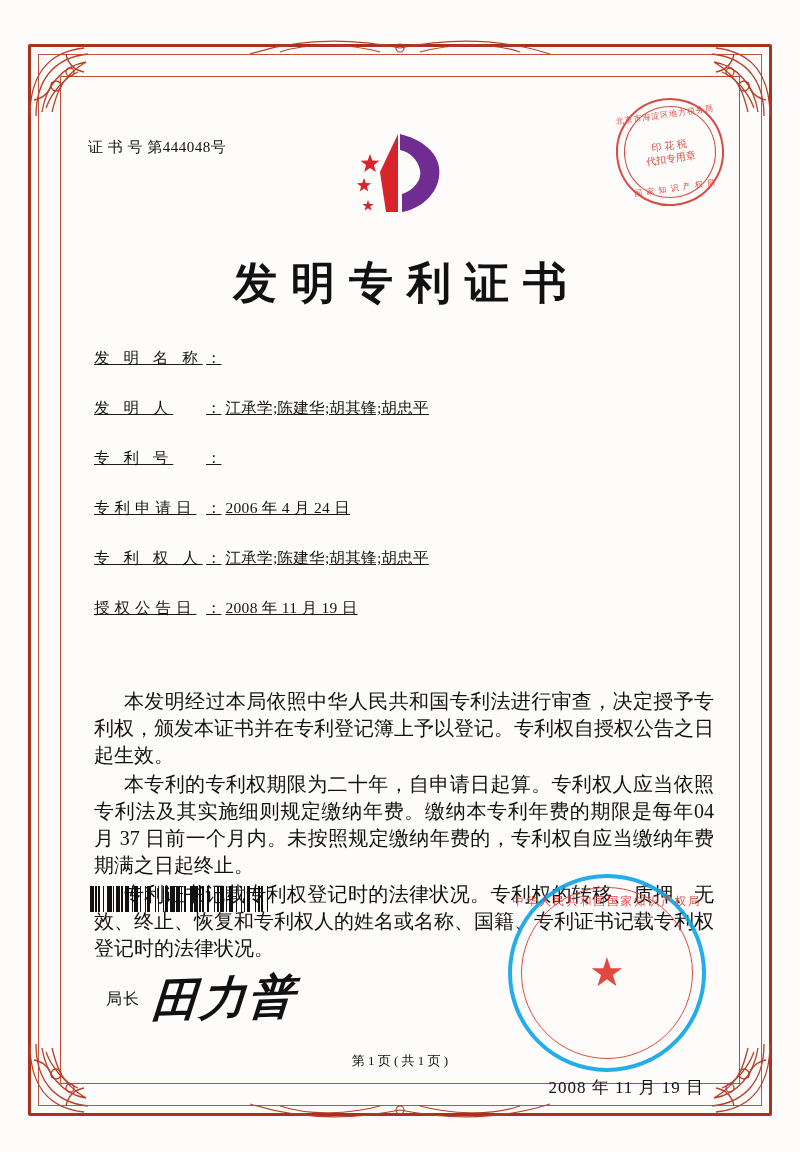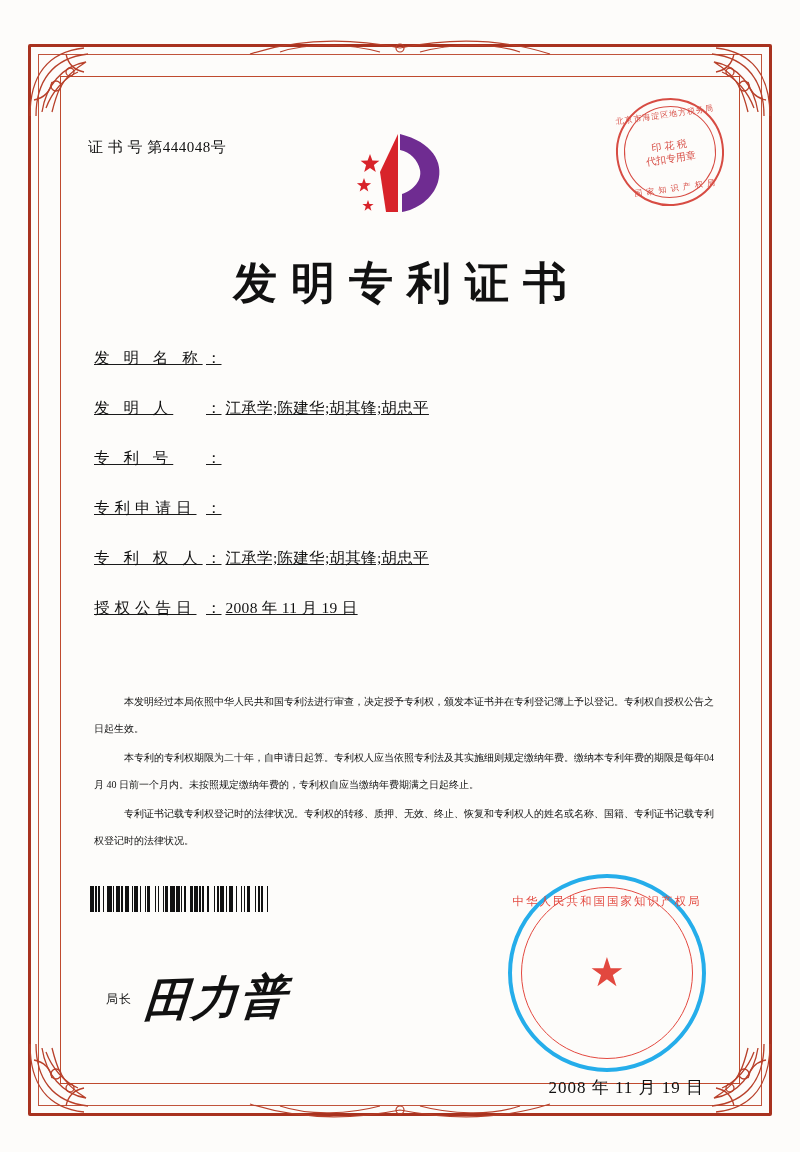--- a/index.html
+++ b/index.html
@@ -183,21 +183,21 @@
   .field-value {
     flex: 1 1 auto;
     letter-spacing: 0.3px;
   }
 
   .paragraphs {
     position: absolute;
     left: 34px;
     right: 26px;
     top: 612px;
-    font-size: 10px;
+    font-size: 20px;
     line-height: 27px;
     color: #111;
   }
   .paragraphs p {
     margin: 0 0 2px 0;
     text-indent: 30px;
     text-align: justify;
   }
 
   
@@ -220,21 +220,21 @@
   
   .sign-row {
     position: absolute;
     left: 46px;
     top: 900px;
     display: flex;
     align-items: center;
     gap: 12px;
   }
   .sign-label {
-    font-size: 12px;
+    font-size: 16px;
     color: #111;
     letter-spacing: 1px;
   }
   .signature {
     font-size: 46px;
     line-height: 1;
     color: #111;
     font-family: "Liberation Serif", serif;
     font-style: italic;
     font-weight: 700;
@@ -422,36 +422,37 @@
         <span class="field-colon">：</span>
         <span class="field-value">江承学;陈建华;胡其锋;胡忠平</span>
       </div>
       <div class="field-row">
         <span class="field-label">专 利 号</span>
         <span class="field-colon">：</span>
       </div>
       <div class="field-row">
         <span class="field-label">专利申请日</span>
         <span class="field-colon">：</span>
+        <span class="field-value">2006 年 4 月 24 日</span>
       </div>
       <div class="field-row">
         <span class="field-label">专 利 权 人</span>
         <span class="field-colon">：</span>
         <span class="field-value">江承学;陈建华;胡其锋;胡忠平</span>
       </div>
       <div class="field-row">
         <span class="field-label">授权公告日</span>
         <span class="field-colon">：</span>
         <span class="field-value">2008 年 11 月 19 日</span>
       </div>
     </div>
 
     <div class="paragraphs">
       <p>本发明经过本局依照中华人民共和国专利法进行审查，决定授予专利权，颁发本证书并在专利登记簿上予以登记。专利权自授权公告之日起生效。</p>
-      <p>本专利的专利权期限为二十年，自申请日起算。专利权人应当依照专利法及其实施细则规定缴纳年费。缴纳本专利年费的期限是每年04 月 40 日前一个月内。未按照规定缴纳年费的，专利权自应当缴纳年费期满之日起终止。</p>
+      <p>本专利的专利权期限为二十年，自申请日起算。专利权人应当依照专利法及其实施细则规定缴纳年费。缴纳本专利年费的期限是每年04 月 37 日前一个月内。未按照规定缴纳年费的，专利权自应当缴纳年费期满之日起终止。</p>
       <p>专利证书记载专利权登记时的法律状况。专利权的转移、质押、无效、终止、恢复和专利权人的姓名或名称、国籍、专利证书记载专利权登记时的法律状况。</p>
     </div>
 
     <div class="barcode">
         <i style="width: 3.6px;"></i>
         <i style="width: 1.2px; background: transparent;"></i>
         <i style="width: 2.4px;"></i>
         <i style="width: 1.2px; background: transparent;"></i>
         <i style="width: 1.2px;"></i>
         <i style="width: 3.6px; background: transparent;"></i>
@@ -537,14 +538,15 @@
     </div>
 
     <div class="seal">
       <div class="ring2"></div>
       <div class="seal-text-top">中华人民共和国国家知识产权局</div>
       <div class="seal-star">★</div>
     </div>
 
     <div class="seal-date">2008 年 11 月 19 日</div>
 
+    <div class="page-footer">第 1 页 ( 共  1 页 )</div>
   </div>
 </div>
 
 </body></html>

